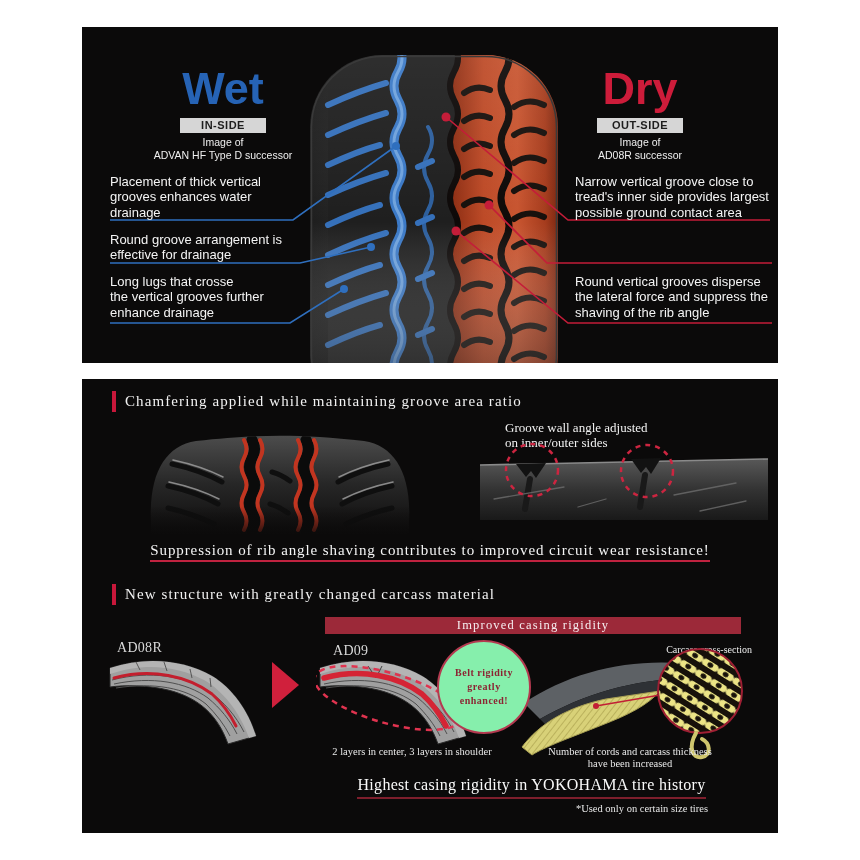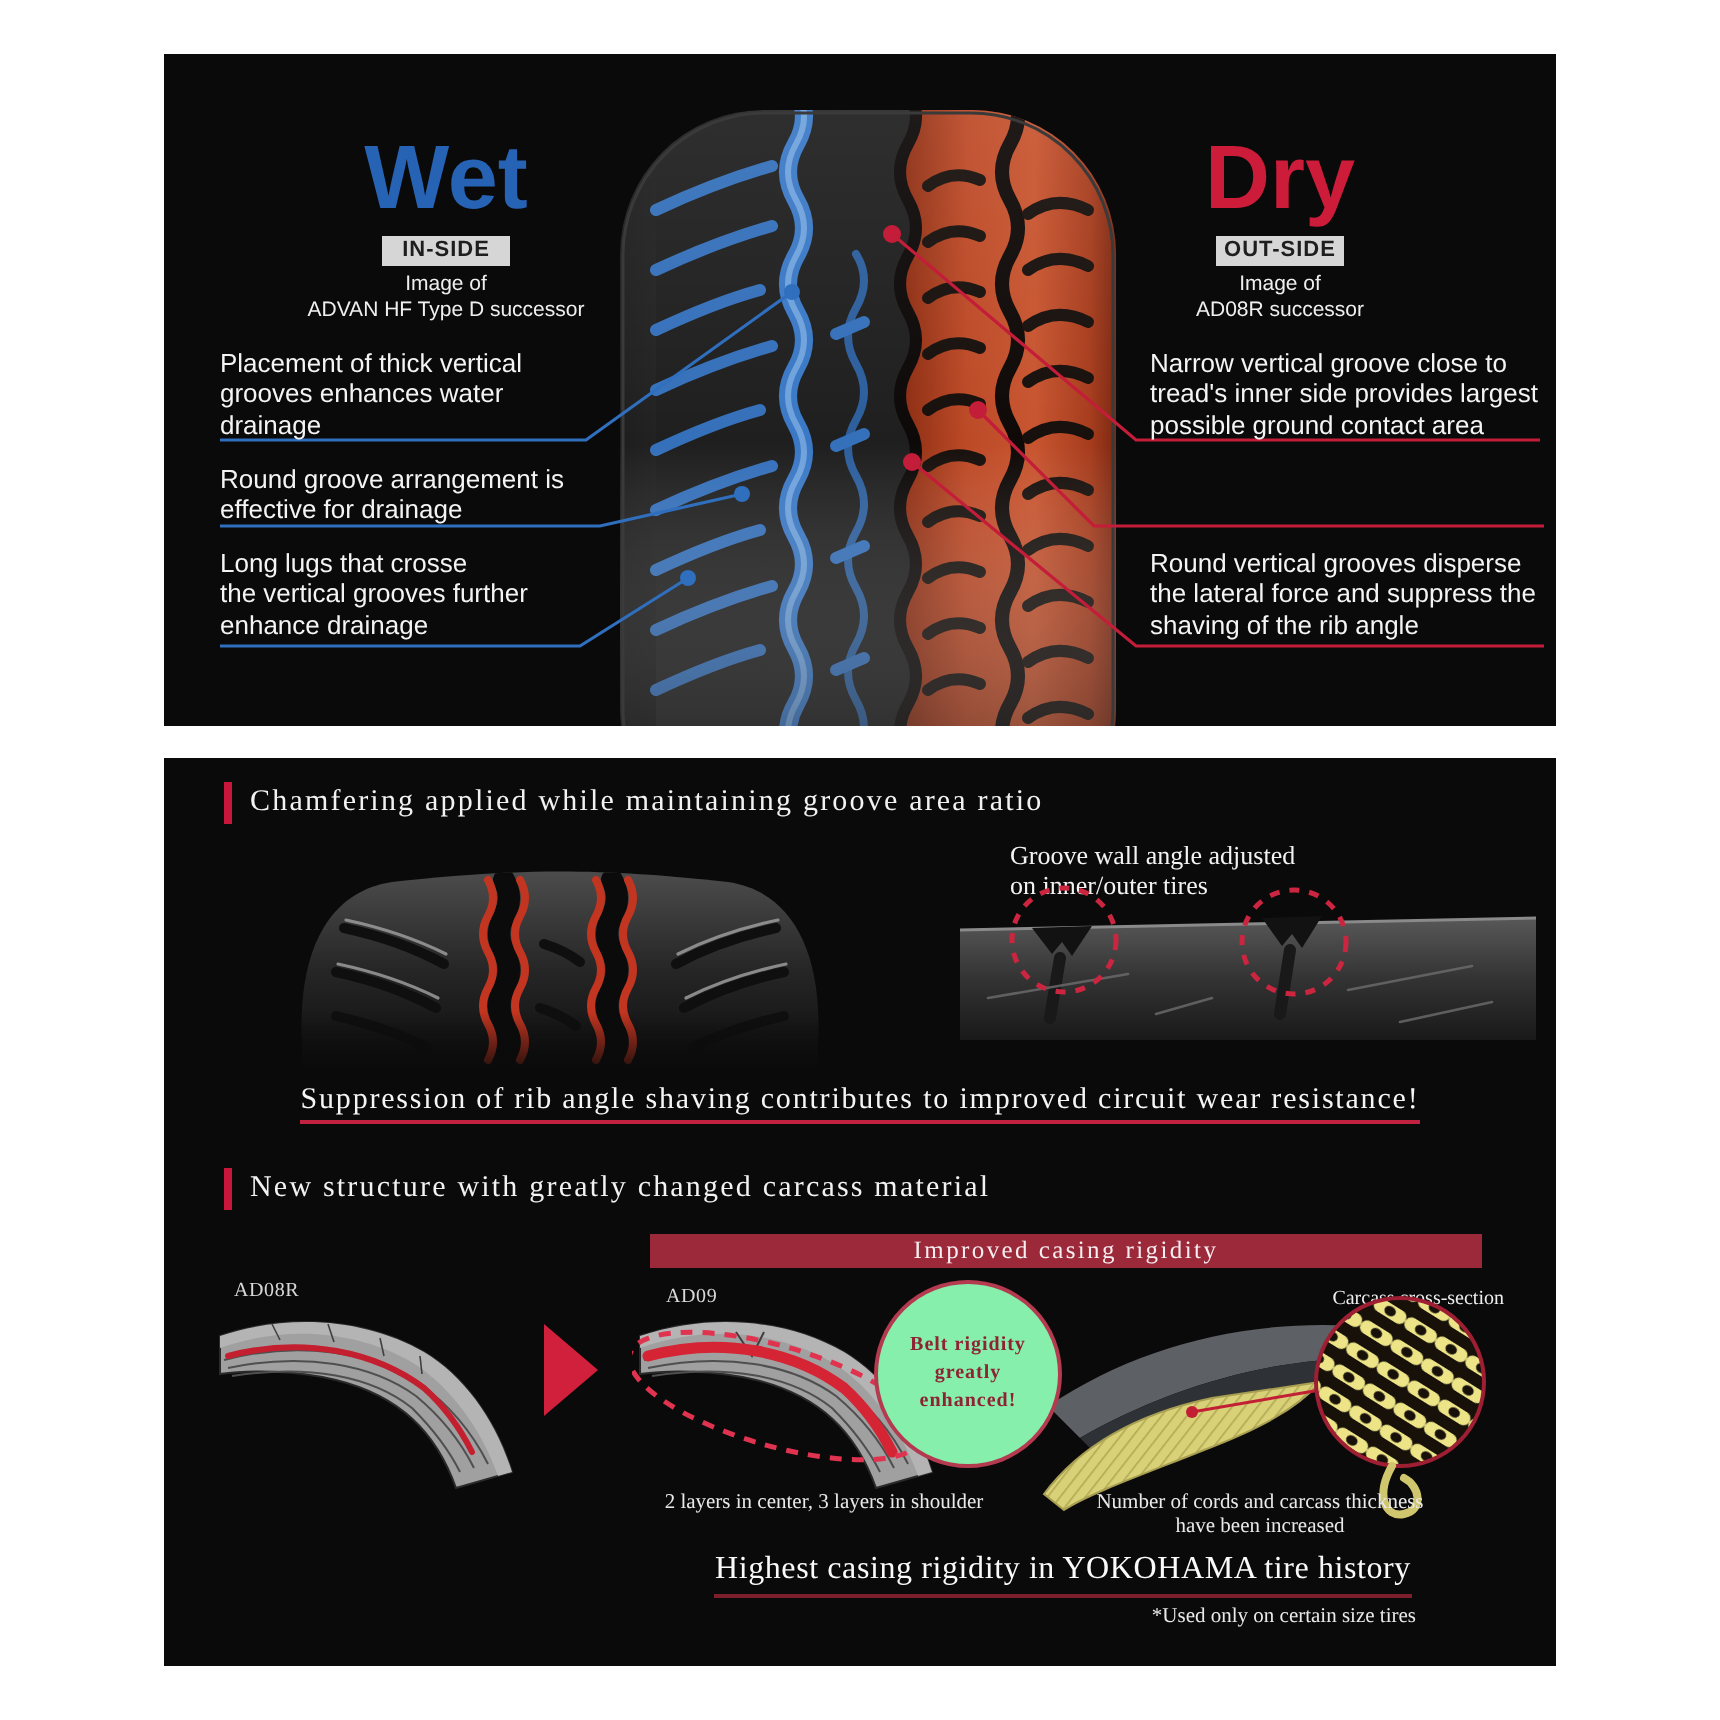--- a/index.html
+++ b/index.html
@@ -8,33 +8,33 @@
   #panel-top{top:27px;height:336px;}
   #panel-bottom{top:379px;height:454px;font-family:Liberation Serif, serif;}
   .abs{position:absolute;}
   svg{display:block;}
 
   
   .side-header{position:absolute;width:170px;text-align:center;}
   .side-title{font-size:45px;font-weight:bold;letter-spacing:0px;line-height:44px;}
   .wet .side-title{color:#2663b5;}
   .dry .side-title{color:#cd1c3a;}
-  .side-badge{display:inline-block;margin-top:7px;width:64px;background:#d6d6d6;color:#1e1e1e;
+  .side-badge{display:inline-block;margin-top:7px;width:86px;background:#d6d6d6;color:#1e1e1e;
     font-size:11px;font-weight:bold;letter-spacing:.5px;padding:1px 0 2px 0;}
   .side-sub{margin-top:3px;color:#efefef;font-size:10.5px;line-height:12.5px;white-space:pre-line;}
   .note{position:absolute;color:#f4f4f4;font-size:13px;line-height:15.3px;white-space:pre-line;}
 
   
   .sec-heading{position:absolute;display:flex;align-items:center;color:#f2f2f2;
     font-size:15px;letter-spacing:1.1px;}
   .sec-heading .bar{display:inline-block;width:4px;height:21px;background:#c8173a;margin-right:9px;}
   .small-cap{position:absolute;color:#e9e9e9;font-size:10.5px;line-height:12px;white-space:pre-line;}
   .banner{position:absolute;left:243px;top:238px;width:416px;height:17px;background:#9c2939;
     color:#f6eef0;font-size:12.5px;letter-spacing:1.2px;text-align:center;line-height:17px;}
-  .model-label{position:absolute;color:#d8d8d8;font-size:10px;letter-spacing:.3px;}
+  .model-label{position:absolute;color:#d8d8d8;font-size:14px;letter-spacing:.3px;}
   #suppression-line{position:absolute;left:0;top:163px;width:100%;text-align:center;color:#f5f5f5;
     font-size:15px;letter-spacing:.9px;}
   #suppression-line span{display:inline-block;border-bottom:2px solid #c0223f;padding-bottom:1px;}
   #rigidity-conclusion{position:absolute;left:262px;top:397px;width:375px;text-align:center;
     color:#fafafa;font-size:16px;letter-spacing:.3px;}
   #rigidity-conclusion span{display:inline-block;border-bottom:2.5px solid #7d1e2c;padding-bottom:3px;}
   #footnote{position:absolute;right:70px;top:424px;color:#e9e9e9;font-size:10.5px;}
   #belt-bubble{position:absolute;left:355px;top:261px;width:94px;height:94px;border-radius:50%;
     background:#86efac;border:2px solid #b43a50;box-sizing:border-box;display:flex;align-items:center;
     justify-content:center;text-align:center;color:#8c2433;font-size:10px;font-weight:bold;
@@ -224,21 +224,21 @@
       <use href="#wv2" transform="translate(104,12)" stroke="#c23520" stroke-width="4"></use>
       <use href="#wv2" transform="translate(120,12)" stroke="#c23520" stroke-width="4"></use>
       <use href="#wv2" transform="translate(166,12)" stroke="#0b0b0b" stroke-width="11"></use>
       <use href="#wv2" transform="translate(158,12)" stroke="#c23520" stroke-width="4"></use>
       <use href="#wv2" transform="translate(174,12)" stroke="#c23520" stroke-width="4"></use>
       <rect x="0" y="78" width="280" height="34" fill="url(#fadeB)"></rect>
     </g>
   </svg>
 
   <div class="small-cap" id="groove-note">Groove wall angle adjusted
-on inner/outer tires</div>
+on inner/outer sides</div>
 
   <svg class="abs" style="left:396px;top:58px;" width="292" height="84" viewBox="0 0 292 84">
     <defs>
       <linearGradient id="stripG" x1="0" y1="0" x2="0" y2="1">
         <stop offset="0" stop-color="#585858"></stop>
           <stop offset="0.5" stop-color="#333333"></stop>
           <stop offset="1" stop-color="#191919"></stop>
       </linearGradient>
     </defs>
     <path d="M2,28 L290,22 L290,83 L2,83 Z" fill="url(#stripG)"></path>

